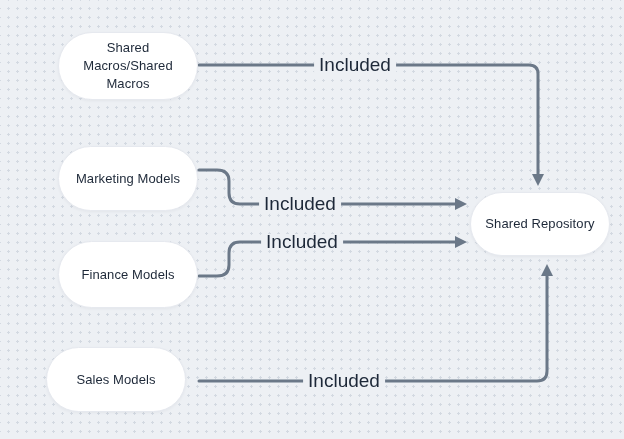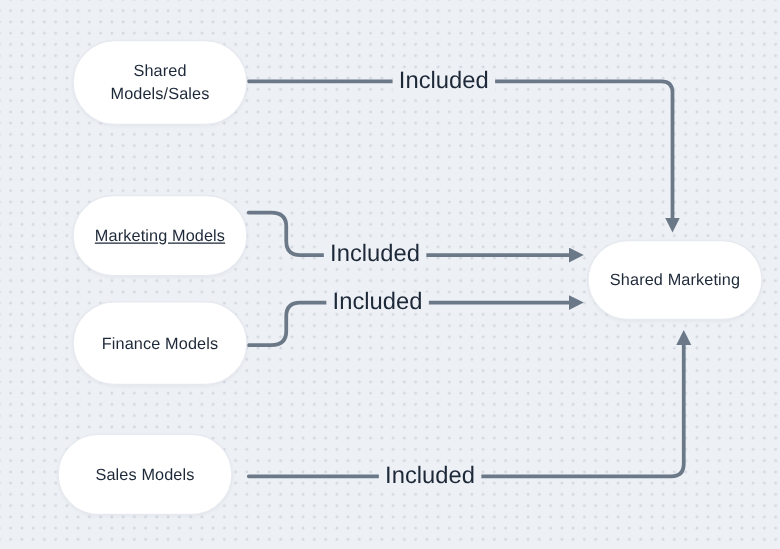--- a/index.html
+++ b/index.html
@@ -72,38 +72,39 @@
     </defs>
     <path class="edge-path" d="M 199 65 H 529 Q 538 65 538 74 V 177" marker-end="url(#arrowhead)"></path>
     <path class="edge-path" d="M 199 170 H 217 Q 229 170 229 181 V 193 Q 229 204 240 204 H 458" marker-end="url(#arrowhead)"></path>
     <path class="edge-path" d="M 199 276 H 217 Q 229 276 229 265 V 253 Q 229 242 240 242 H 458" marker-end="url(#arrowhead)"></path>
     <path class="edge-path" d="M 199 381 H 537 Q 547 381 547 371 V 273" marker-end="url(#arrowhead)"></path>
   </svg>
 
   <div class="node" style="left:58px;top:32px;width:140px;height:68px;">
     <div>
       <span class="line">Shared</span>
-      <span class="line">Models/Sales</span>
+      <span class="line">Macros/Shared</span>
+      <span class="line">Macros</span>
     </div>
   </div>
 
-  <div class="node" style="left:58px;top:156px;width:140px;height:65px;text-decoration:underline;">
+  <div class="node" style="left:58px;top:146px;width:140px;height:65px;">
     <span>Marketing Models</span>
   </div>
 
   <div class="node" style="left:58px;top:241px;width:140px;height:67px;">
     <span>Finance Models</span>
   </div>
 
   <div class="node" style="left:46px;top:347px;width:140px;height:65px;">
     <span>Sales Models</span>
   </div>
 
   <div class="node" style="left:470px;top:192px;width:140px;height:64px;">
-    <span>Shared Marketing</span>
+    <span>Shared Repository</span>
   </div>
 
   <span class="edge-label" style="left:355px;top:65px;">Included</span>
   <span class="edge-label" style="left:300px;top:204px;">Included</span>
   <span class="edge-label" style="left:302px;top:242px;">Included</span>
   <span class="edge-label" style="left:344px;top:381px;">Included</span>
 
 </div>
 
 </body></html>

